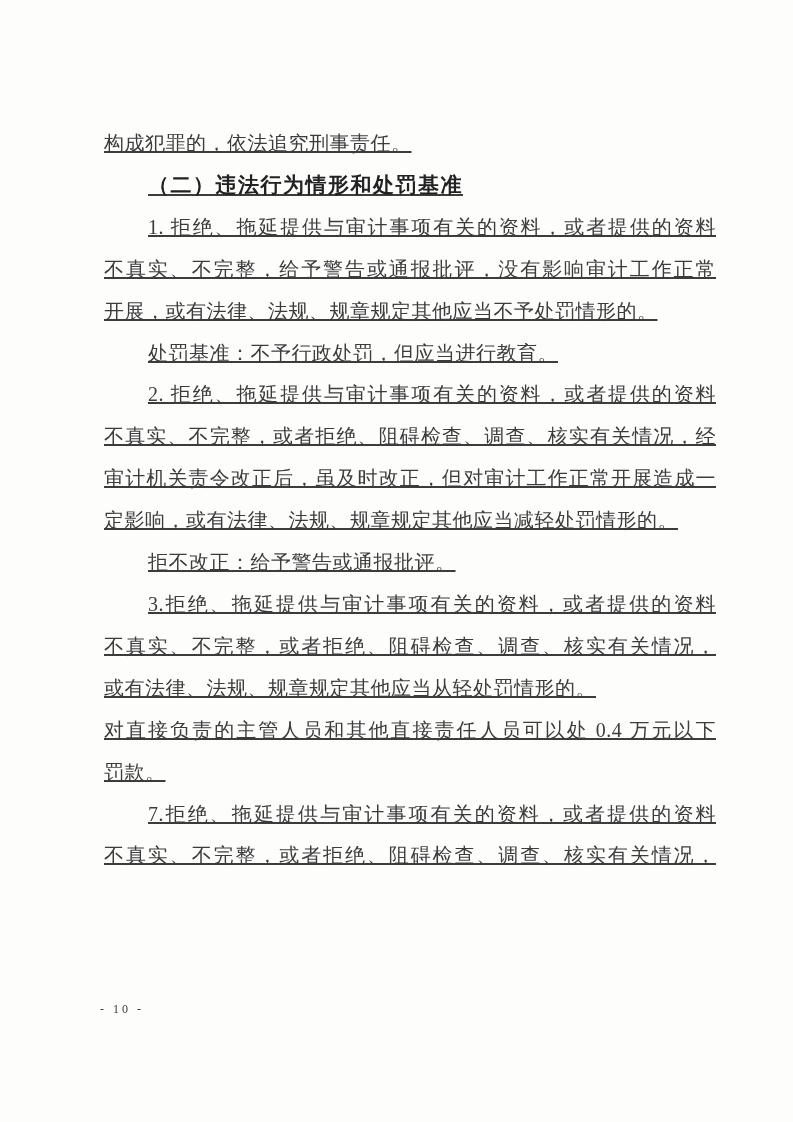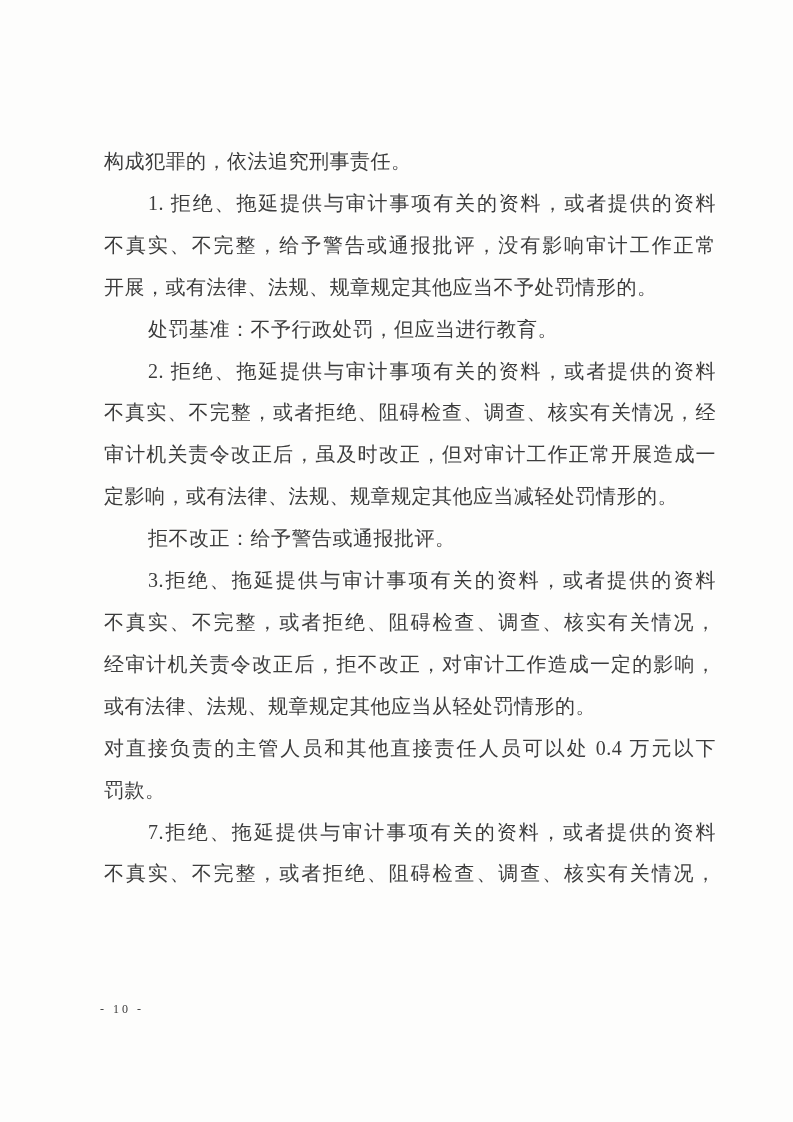--- a/index.html
+++ b/index.html
@@ -12,26 +12,27 @@
     width: 793px;
     height: 1122px;
     margin: 0 auto;
     background: #fdfdfc;
     overflow: hidden;
     font-family: "Liberation Serif", serif;
   }
   .textblock {
     position: absolute;
     left: 104px;
-    top: 141px;
+    top: 123px;
     width: 612px;
     font-size: 20px;
     line-height: 41.9px;
     color: #3c3c3c;
     letter-spacing: 0.5px;
+    text-decoration: underline;
   }
   .line {
     white-space: nowrap;
   }
   .line.j {
     white-space: normal;
     text-align: justify;
     text-align-last: justify;
   }
   .line.ind {
@@ -52,32 +53,32 @@
     letter-spacing: 3px;
     font-family: "Liberation Serif", serif;
   }
 </style>
 </head>
 <body>
 
 <div class="page">
   <div class="textblock">
     <div class="line">构成犯罪的，依法追究刑事责任。</div>
+    <div class="line ind heading">（二）违法行为情形和处罚基准</div>
     <div class="line ind j">1. 拒绝、拖延提供与审计事项有关的资料，或者提供的资料</div>
     <div class="line j">不真实、不完整，给予警告或通报批评，没有影响审计工作正常</div>
     <div class="line">开展，或有法律、法规、规章规定其他应当不予处罚情形的。</div>
     <div class="line ind">处罚基准：不予行政处罚，但应当进行教育。</div>
     <div class="line ind j">2. 拒绝、拖延提供与审计事项有关的资料，或者提供的资料</div>
     <div class="line j">不真实、不完整，或者拒绝、阻碍检查、调查、核实有关情况，经</div>
     <div class="line j">审计机关责令改正后，虽及时改正，但对审计工作正常开展造成一</div>
     <div class="line">定影响，或有法律、法规、规章规定其他应当减轻处罚情形的。</div>
     <div class="line ind">拒不改正：给予警告或通报批评。</div>
     <div class="line ind j">3.拒绝、拖延提供与审计事项有关的资料，或者提供的资料</div>
     <div class="line j">不真实、不完整，或者拒绝、阻碍检查、调查、核实有关情况，</div>
-    <div class="line j">经审计机关责令改正后，拒不改正，对审计工作造成一定的影响，</div>
     <div class="line">或有法律、法规、规章规定其他应当从轻处罚情形的。</div>
     <div class="line j">对直接负责的主管人员和其他直接责任人员可以处 0.4 万元以下</div>
     <div class="line">罚款。</div>
     <div class="line ind j">7.拒绝、拖延提供与审计事项有关的资料，或者提供的资料</div>
     <div class="line j">不真实、不完整，或者拒绝、阻碍检查、调查、核实有关情况，</div>
   </div>
   <div class="page-number">- 10 -</div>
 </div>
 
 </body></html>

